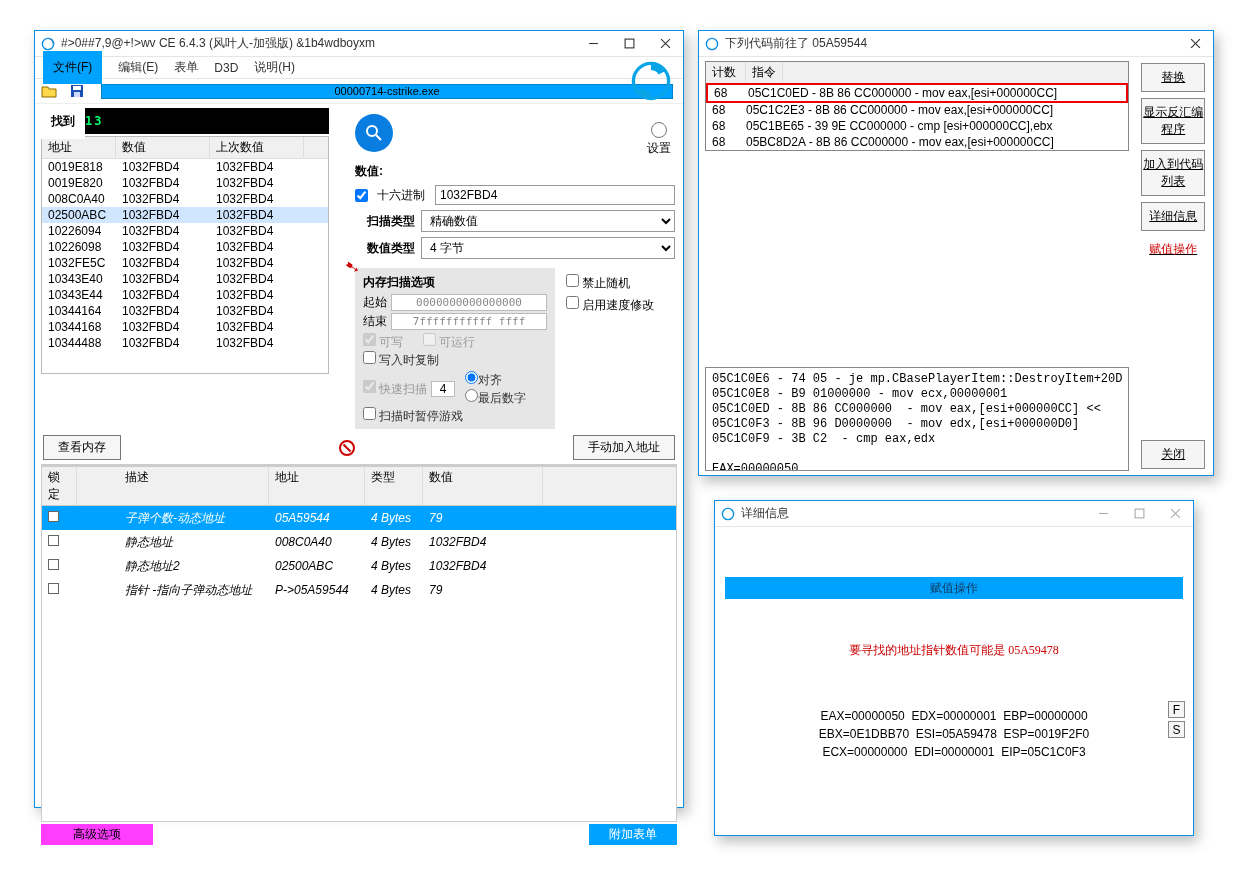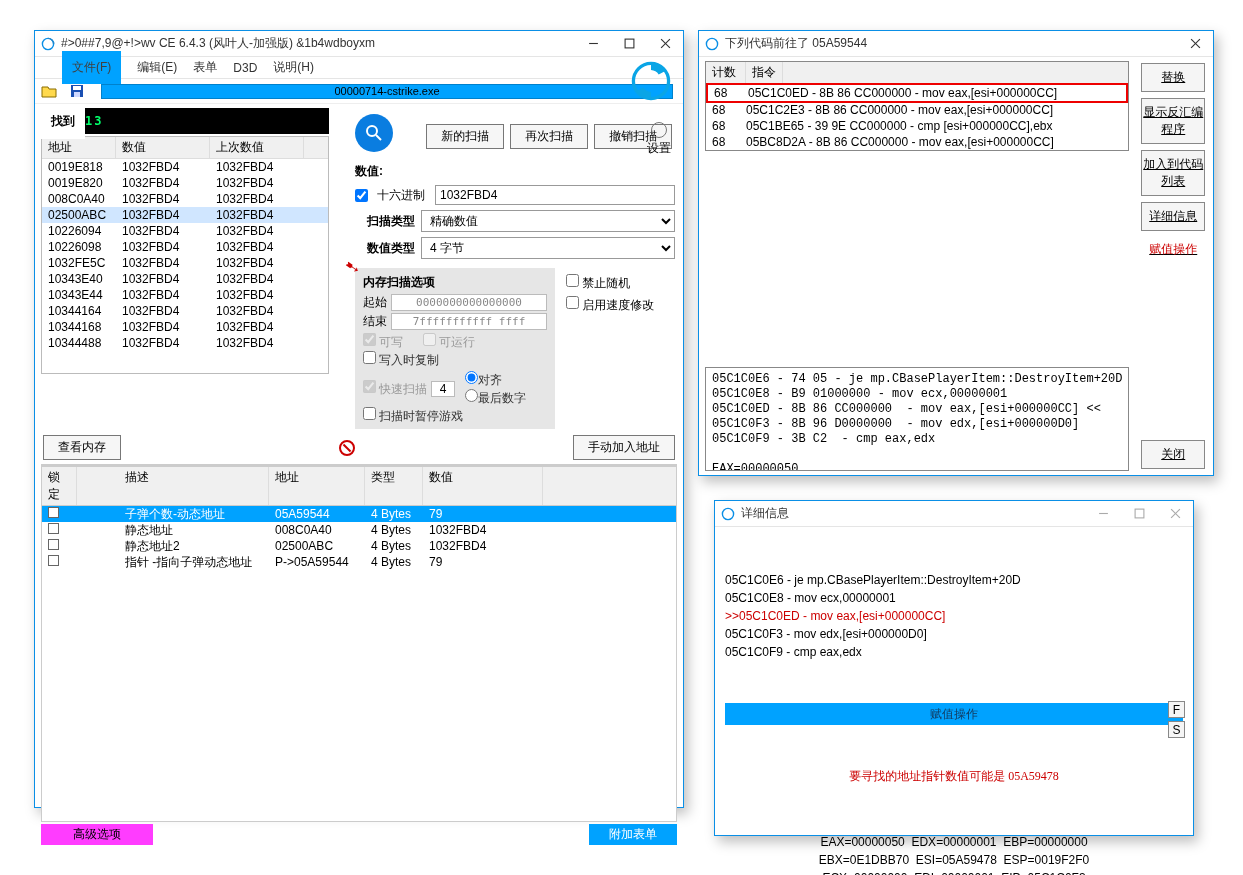--- a/index.html
+++ b/index.html
@@ -9,21 +9,21 @@
 .window { position: absolute; background: #fff; border: 1px solid #0a8fe6; box-shadow: 4px 6px 12px rgba(0,0,0,.25); }
 .titlebar { display: flex; align-items: center; height: 26px; background: #fff; border-bottom: 1px solid #e5e5e5; padding: 0 0 0 6px; }
 .titlebar .ico { width: 14px; height: 14px; margin-right: 6px; }
 .titlebar .title { flex: 1; color: #333; }
 .titlebar .winbtn { width: 36px; height: 25px; display: flex; align-items: center; justify-content: center; color: #444; }
 .titlebar .winbtn.close { color: #333; }
 .titlebar .winbtn svg { width: 11px; height: 11px; }
 
 .menubar { display: flex; align-items: center; height: 22px; padding-left: 8px; gap: 16px; background: #fff; border-bottom: 1px solid #e5e5e5; }
 .menubar .mitem { color: #333; }
-.menubar .mitem.highlight { background: #00a2ff; color: #404040; padding: 8px 10px; margin-left: 19px; }
+.menubar .mitem.highlight { background: #00a2ff; color: #000000; padding: 8px 10px; }
 
 .toolbar { display: flex; align-items: center; height: 25px; background: #fff; border-bottom: 1px solid #eee; }
 .tbbtn { width: 28px; height: 22px; display: flex; align-items: center; justify-content: center; }
 .progressbar { flex: 1; margin: 0 10px; height: 15px; background: #00a2ff; border: 1px solid #0081cc; color: #000; font-size: 11px; display: flex; align-items: center; justify-content: center; }
 
 .mainrow { display: flex; }
 .leftcol { width: 300px; padding: 4px 6px 0 6px; position: relative; }
 .foundband { background: #000; color: #00ff6a; display: flex; align-items: center; height: 26px; margin-bottom: 2px; }
 .foundband .lbl { background: #fff; color: #000; padding: 9px 10px; font-weight: bold; }
 .foundband .digits { margin-left: 0; font-family: monospace; font-weight: bold; letter-spacing: 2px; }
@@ -69,21 +69,21 @@
 .stopicon { width: 16px; height: 16px; border: 2px solid #c00; border-radius: 50%; display: inline-flex; align-items: center; justify-content: center; }
 .stopicon::after { content: ""; width: 10px; height: 2px; background: #c00; transform: rotate(45deg); }
 
 .arrowred { position: absolute; left: 310px; top: 225px; color: #c00; font-size: 18px; transform: rotate(35deg); }
 
 
 .addrtblwrap { margin: 0 6px; border-top: 2px solid #ccc; }
 .addrtbl .hdr { display: flex; background: #f0f0f0; border: 1px solid #ccc; }
 .addrtbl .hc { padding: 2px 6px; border-right: 1px solid #ddd; }
 .addrtbl .body { height: 316px; background: #fff; border: 1px solid #ccc; border-top: none; }
-.addrtbl .arow { display: flex; padding: 0 0; align-items: center; height: 16px; }
+.addrtbl .arow { display: flex; padding: 0 0; align-items: center; height: 24px; font-style: italic; }
 .addrtbl .arow.sel { background: #00a2ff; color: #fff; }
 .addrtbl .arow .ac { padding: 0 6px; }
 .ac0 { width: 35px; } .ac1 { width: 150px; margin-left: 42px; } .ac2 { width: 96px; } .ac3 { width: 58px; } .ac4 { width: 120px; }
 .cbox { width: 11px; height: 11px; border: 1px solid #666; display: inline-block; background: #fff; }
 
 .footerbar { display: flex; margin: 2px 6px 6px; gap: 21px; }
 .footerbar .adv { background: #ff3cff; color: #000; padding: 2px 32px; }
 .footerbar .attach { margin-left: auto; background: #00a2ff; color: #fff; padding: 2px 20px; }
 
 
@@ -248,25 +248,20 @@
     </div>
 
     <div class="midcol">
       <div>
         <div class="searchicon">
             <svg width="20" height="20" viewBox="0 0 20 20">
               <circle cx="8" cy="8" r="5" fill="none" stroke="#fff" stroke-width="2"></circle>
               <line x1="12" y1="12" x2="17" y2="17" stroke="#fff" stroke-width="2"></line>
             </svg>
           </div>
-        <div class="btnrow">
-          <button class="btn">新的扫描</button>
-          <button class="btn">再次扫描</button>
-          <button class="btn">撤销扫描</button>
-        </div>
         <div class="settings">
           <div class="gear"></div>
           <span>设置</span>
         </div>
       </div>
 
       <div class="formrow">
         <label style="width:auto">数值:</label>
       </div>
       <div class="formrow">
@@ -456,21 +451,20 @@
         </svg>
       </div>
     <div class="winbtn close">
         <svg viewBox="0 0 10 10">
           <line x1="1" y1="1" x2="9" y2="9" stroke="#aaa"></line>
           <line x1="9" y1="1" x2="1" y2="9" stroke="#aaa"></line>
         </svg>
       </div>
   </div>
   <div class="detailbody" style="position:relative">
-    <div id="detail-lines"><div>05C1C0E6 - je mp.CBasePlayerItem::DestroyItem+20D</div><div>05C1C0E8 - mov ecx,00000001</div><div style="color: rgb(204, 0, 0);">&gt;&gt;05C1C0ED - mov eax,[esi+000000CC]</div><div>05C1C0F3 - mov edx,[esi+000000D0]</div><div>05C1C0F9 - cmp eax,edx</div></div>
     <div class="bluebanner">赋值操作</div>
     <div class="redhint">要寻找的地址指针数值可能是 05A59478</div>
     <div class="regblock">EAX=00000050  EDX=00000001  EBP=00000000
 EBX=0E1DBB70  ESI=05A59478  ESP=0019F2F0
 ECX=00000000  EDI=00000001  EIP=05C1C0F3</div>
     <div class="smallsq" style="top:174px">F</div>
     <div class="smallsq" style="top:194px">S</div>
     
     
   </div>

